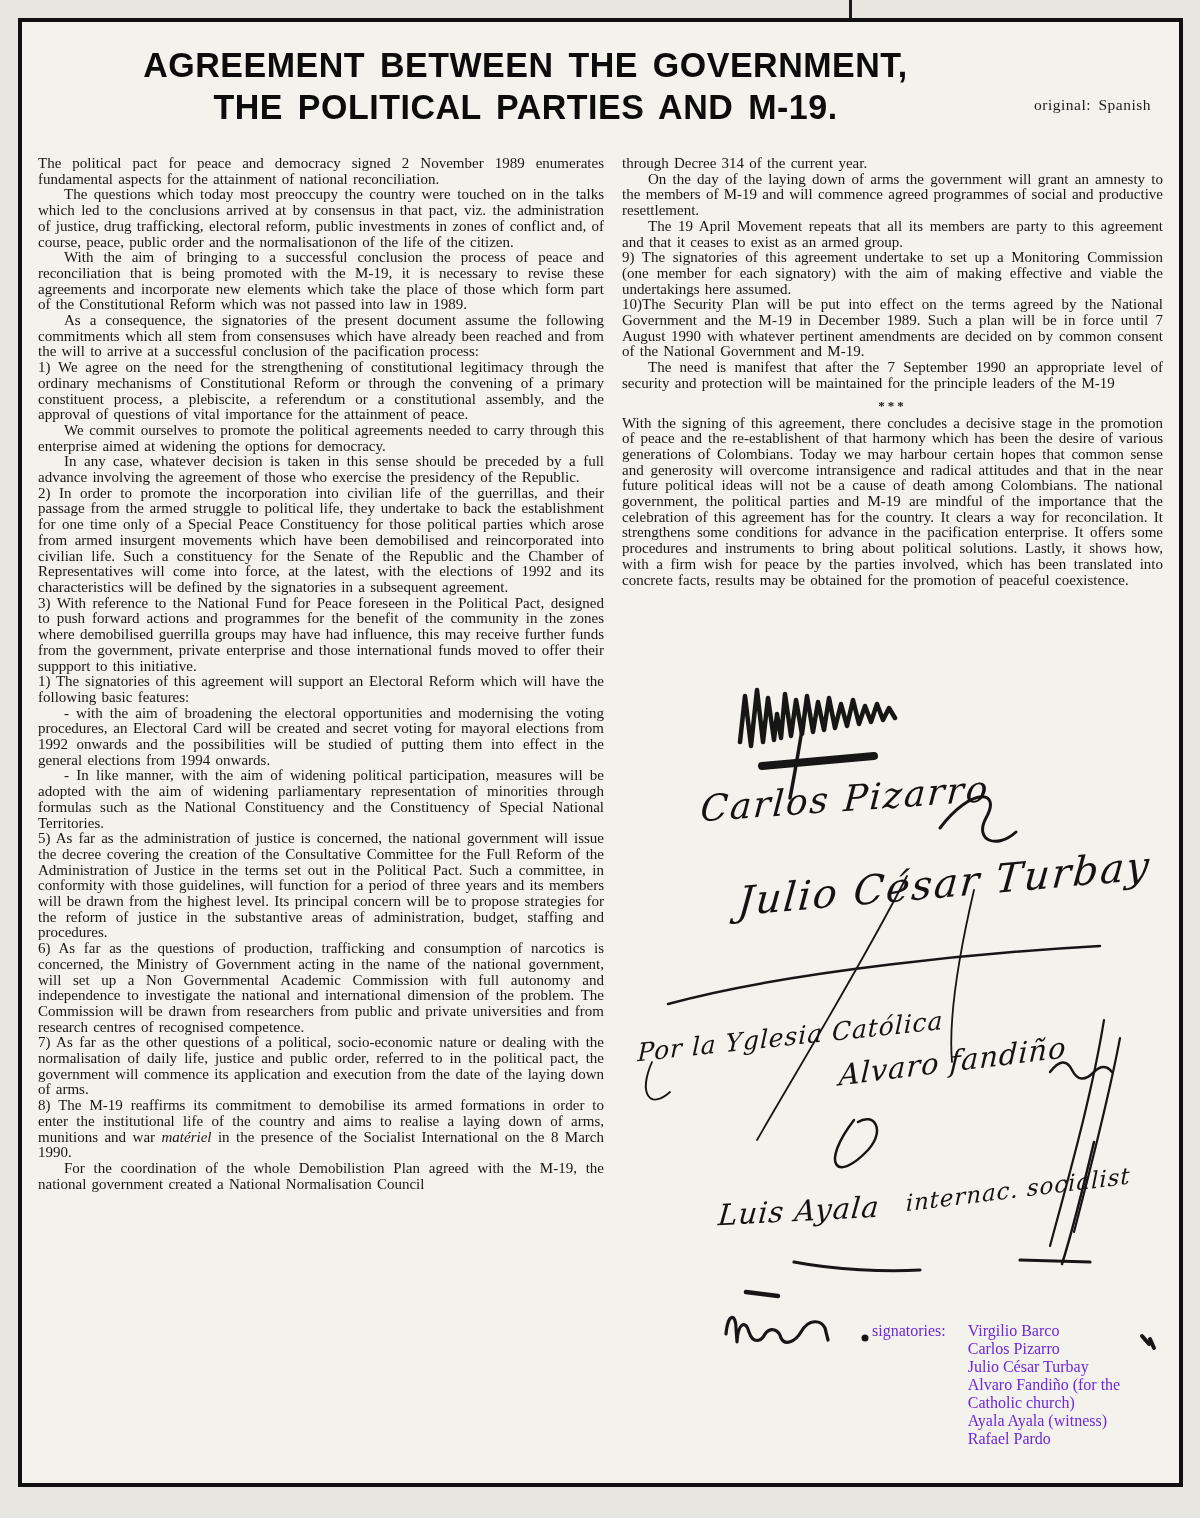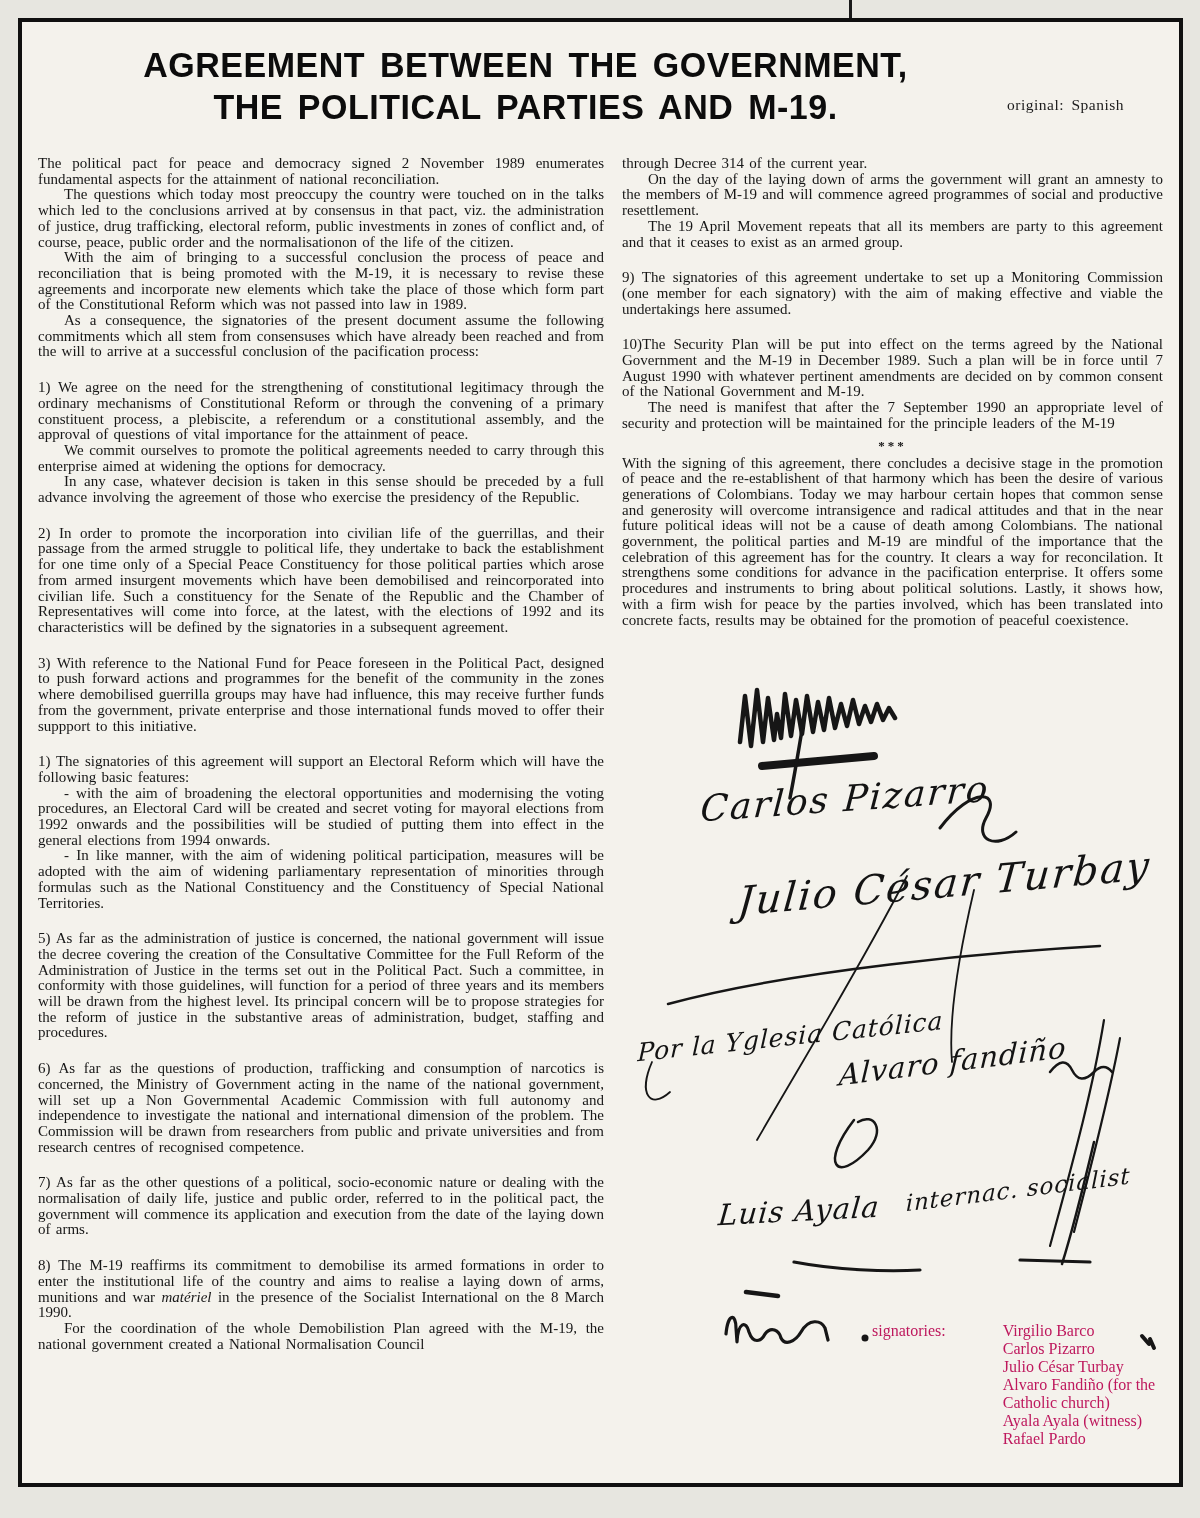--- a/index.html
+++ b/index.html
@@ -16,34 +16,34 @@
   }
   
   .title-block{position:absolute;left:0;right:150px;top:22px;text-align:center;}
   .title-line{
     font-family:"Liberation Sans","DejaVu Sans",sans-serif;
     font-weight:bold;font-size:34px;line-height:42px;
     letter-spacing:.5px;word-spacing:5px;color:#0c0c0c;
     transform:scaleY(1.04);
   }
   .origin-note{
-    position:absolute;left:985px;top:74px;font-size:15.5px;color:#1c1c1c;
+    position:absolute;left:1012px;top:74px;font-size:15.5px;color:#1c1c1c;
     letter-spacing:.5px;word-spacing:3px;
   }
   
   .col{position:absolute;top:134px;}
   .col-left{left:16px;width:566px;}
   .col-right{left:600px;width:541px;}
   .col p{
     margin:0;font-size:15px;line-height:15.7px;text-align:justify;
     color:#161616;word-spacing:1.5px;
   }
   .col p.ind{text-indent:26px;}
   .col p.ind2{text-indent:44px;}
-  .col p.num{margin-top:20px;}
+  .col p.num{margin-top:0;}
   .stars{
     text-align:center;font-size:13px;font-weight:bold;letter-spacing:3px;
     line-height:14px;margin-top:7px;margin-bottom:3px;color:#161616;
   }
   
   .sig-block{position:absolute;left:600px;top:648px;width:560px;height:790px;}
   .sig-svg{position:absolute;left:0;top:0;width:560px;height:790px;}
   .sig-svg path{fill:none;stroke:#161616;stroke-linecap:round;stroke-linejoin:round;}
   .sig-text{
     position:absolute;font-family:"DejaVu Serif","Liberation Serif",serif;
@@ -51,21 +51,21 @@
   }
   .sig-pizarro{left:80px;top:118px;font-size:36px;letter-spacing:2px;transform:rotate(-4deg) skewX(-8deg);}
   .sig-turbay{left:118px;top:208px;font-size:40px;letter-spacing:2px;transform:rotate(-5deg) skewX(-10deg);}
   .sig-iglesia{left:16px;top:368px;font-size:25px;letter-spacing:1px;transform:rotate(-6deg) skewX(-8deg);}
   .sig-fandino{left:218px;top:388px;font-size:29px;letter-spacing:1px;transform:rotate(-7deg) skewX(-10deg);}
   .sig-ayala{left:98px;top:528px;font-size:29px;letter-spacing:1px;transform:rotate(-3deg) skewX(-8deg);}
   .sig-internac{left:284px;top:520px;font-size:23px;letter-spacing:1px;transform:rotate(-7deg) skewX(-8deg);}
   
   .signatories{
     position:absolute;left:250px;top:652px;display:flex;align-items:flex-start;
-    font-size:16px;line-height:18px;color:#be185d;gap:35px;
+    font-size:16px;line-height:18px;color:#6d28d9;
   }
   .signatories-label{margin-right:22px;white-space:nowrap;}
   .signatories-names div{white-space:nowrap;}
 </style>
 </head>
 <body>
 
 <div class="top-tick"></div>
 
 <div class="page-frame">

